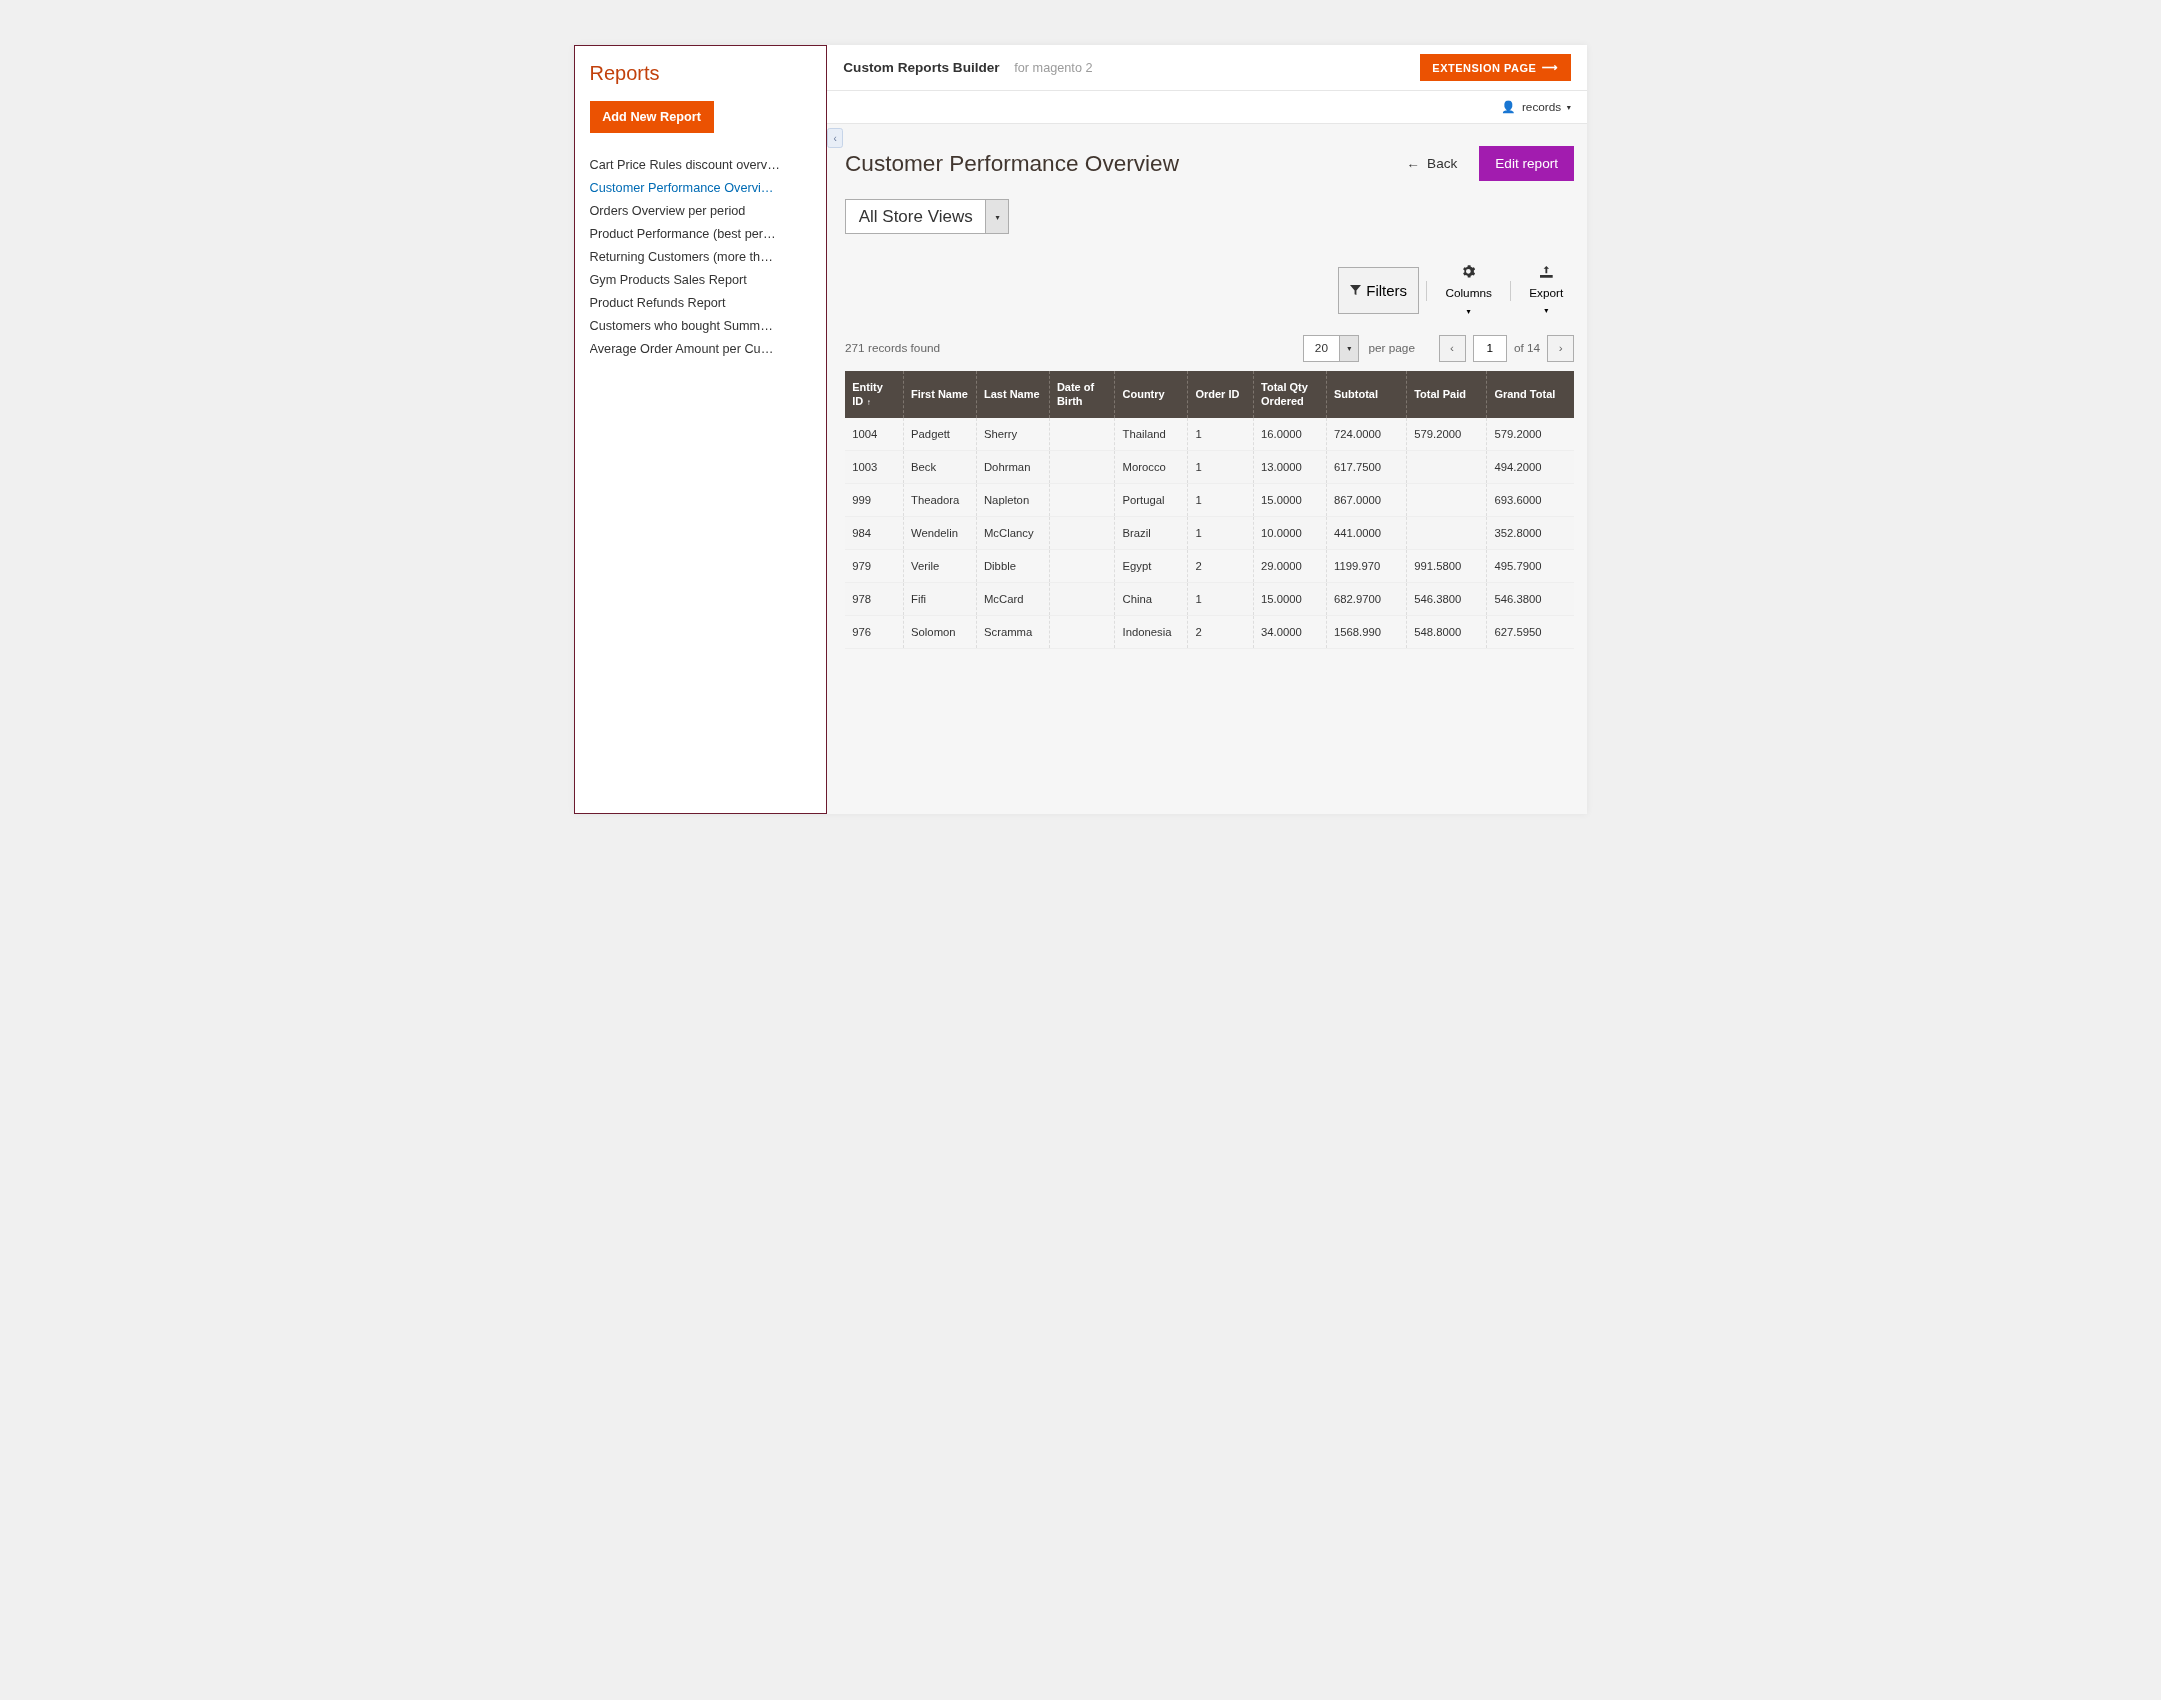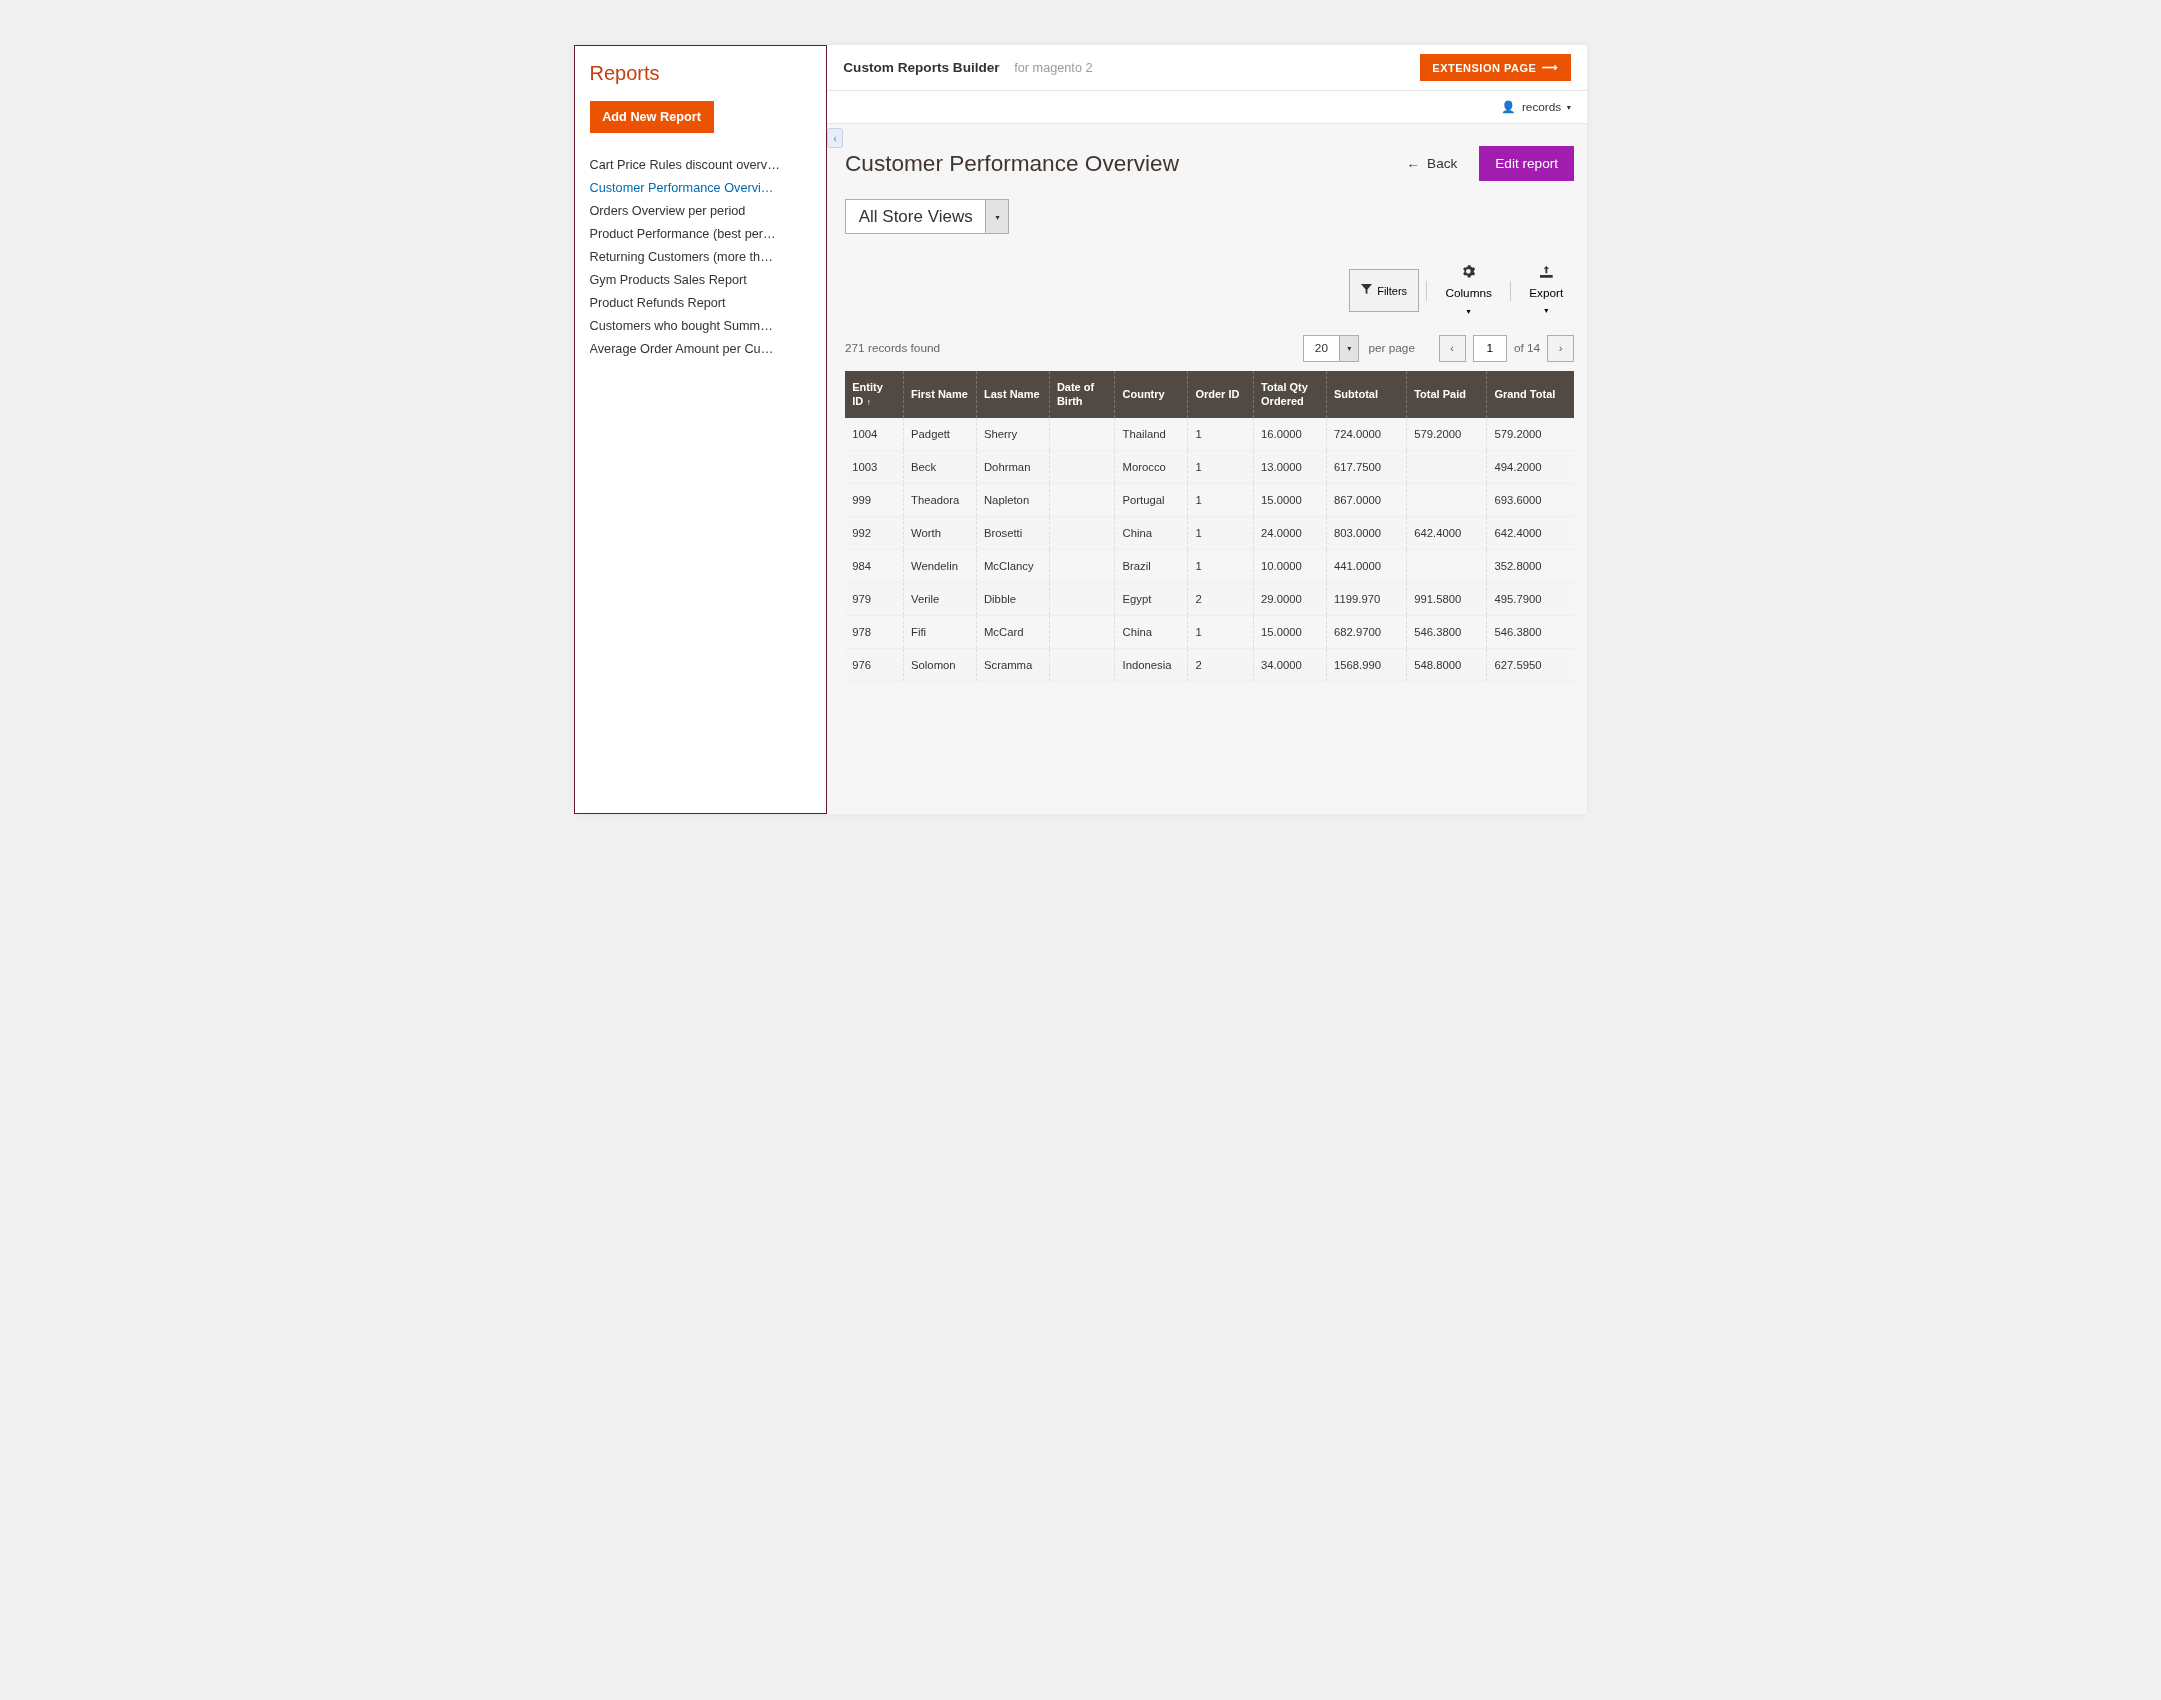--- a/index.html
+++ b/index.html
@@ -23,21 +23,21 @@
 .userbar .caret { font-size: 8.1px; }
 .content { padding: 22px 12.7px 12.7px 18px; background: #f6f6f6; flex: 1; }
 .page-head { display: flex; align-items: center; margin-bottom: 18px; }
 .page-head h1 { font-size: 22.6px; font-weight: 400; color: #41362f; flex: 1; }
 .back-btn { display: flex; align-items: center; gap: 7.2px; font-size: 13.6px; color: #333; cursor: pointer; padding: 7.2px 12.7px; margin-right: 9px; }
 .btn-dark { background: #a21caf; color: #fff; border: none; padding: 10px 16.3px; font-size: 13.6px; font-weight: 400; cursor: pointer; }
 .store-select { display: inline-flex; align-items: stretch; border: 0.9px solid #adadad; background: #fff; margin-bottom: 25px; }
 .store-select span { padding: 6.3px 12.7px; font-size: 17px; }
 .store-select .dd { background: #e3e3e3; border-left: 0.9px solid #adadad; padding: 6.3px 9px; font-size: 8.1px; display: flex; align-items: center; cursor: pointer; }
 .toolbar { display: flex; justify-content: flex-end; align-items: center; gap: 0; margin-bottom: 12.7px; }
-.tool-btn { border: 0.9px solid #adadad; background: #f2f2f2; padding: 14px 11px; font-size: 11px; display: flex; align-items: center; gap: 5.4px; cursor: pointer; }
+.tool-btn { border: 0.9px solid #adadad; background: #f2f2f2; padding: 14px 11px; font-size: 15px; display: flex; align-items: center; gap: 5.4px; cursor: pointer; }
 .tool-ghost { background: transparent; border: none; padding: 6.3px 11px; font-size: 11.8px; display: flex; align-items: center; gap: 5.4px; cursor: pointer; flex-direction: column; }
 .vsep { width: 0.9px; height: 20px; background: #ccc; margin: 0 7.2px; }
 .pager-row { display: flex; align-items: center; margin-bottom: 9px; font-size: 11.8px; }
 .records { flex: 1; color: #666; }
 .pgsize { display: inline-flex; align-items: stretch; border: 0.9px solid #adadad; background: #fff; margin-right: 9px; }
 .pgsize span { padding: 5.4px 11px; }
 .pgsize .dd { background: #e3e3e3; border-left: 0.9px solid #adadad; padding: 5.4px 7.2px; font-size: 8.1px; display: flex; align-items: center; cursor: pointer; }
 .perpage { margin-right: 23.5px; color: #666; }
 .nav-btn { border: 0.9px solid #adadad; background: #f2f2f2; width: 27px; height: 27px; display: flex; align-items: center; justify-content: center; cursor: pointer; font-size: 11.8px; color: #666; }
 .pginput { border: 0.9px solid #adadad; width: 34px; height: 27px; text-align: center; font-size: 11.8px; margin: 0 7.2px; }
@@ -212,32 +212,20 @@
               <td>Napleton</td>
               <td></td>
               <td>Portugal</td>
               <td>1</td>
               <td>15.0000</td>
               <td>867.0000</td>
               <td></td>
               <td>693.6000</td>
             </tr>
             <tr>
-              <td>992</td>
-              <td>Worth</td>
-              <td>Brosetti</td>
-              <td></td>
-              <td>China</td>
-              <td>1</td>
-              <td>24.0000</td>
-              <td>803.0000</td>
-              <td>642.4000</td>
-              <td>642.4000</td>
-            </tr>
-            <tr>
               <td>984</td>
               <td>Wendelin</td>
               <td>McClancy</td>
               <td></td>
               <td>Brazil</td>
               <td>1</td>
               <td>10.0000</td>
               <td>441.0000</td>
               <td></td>
               <td>352.8000</td>

